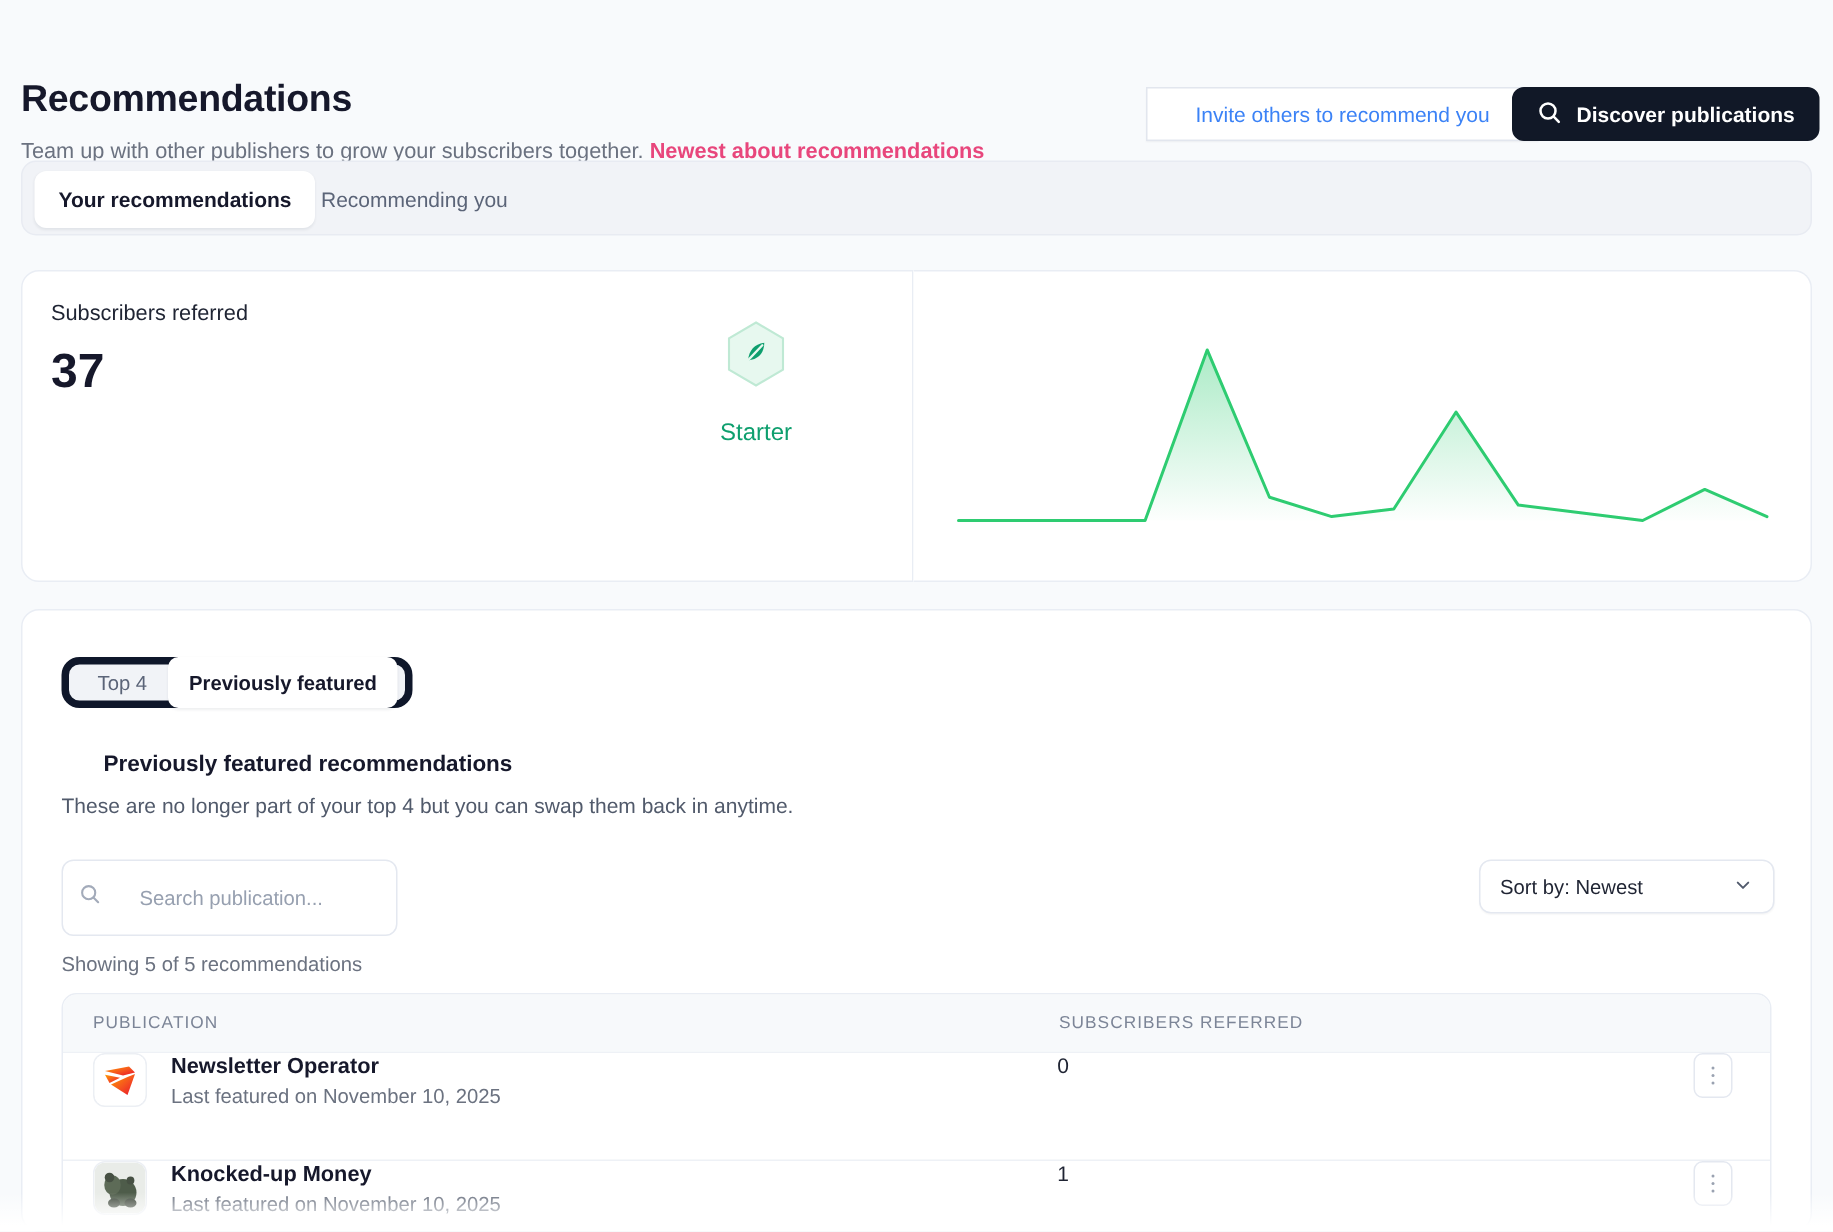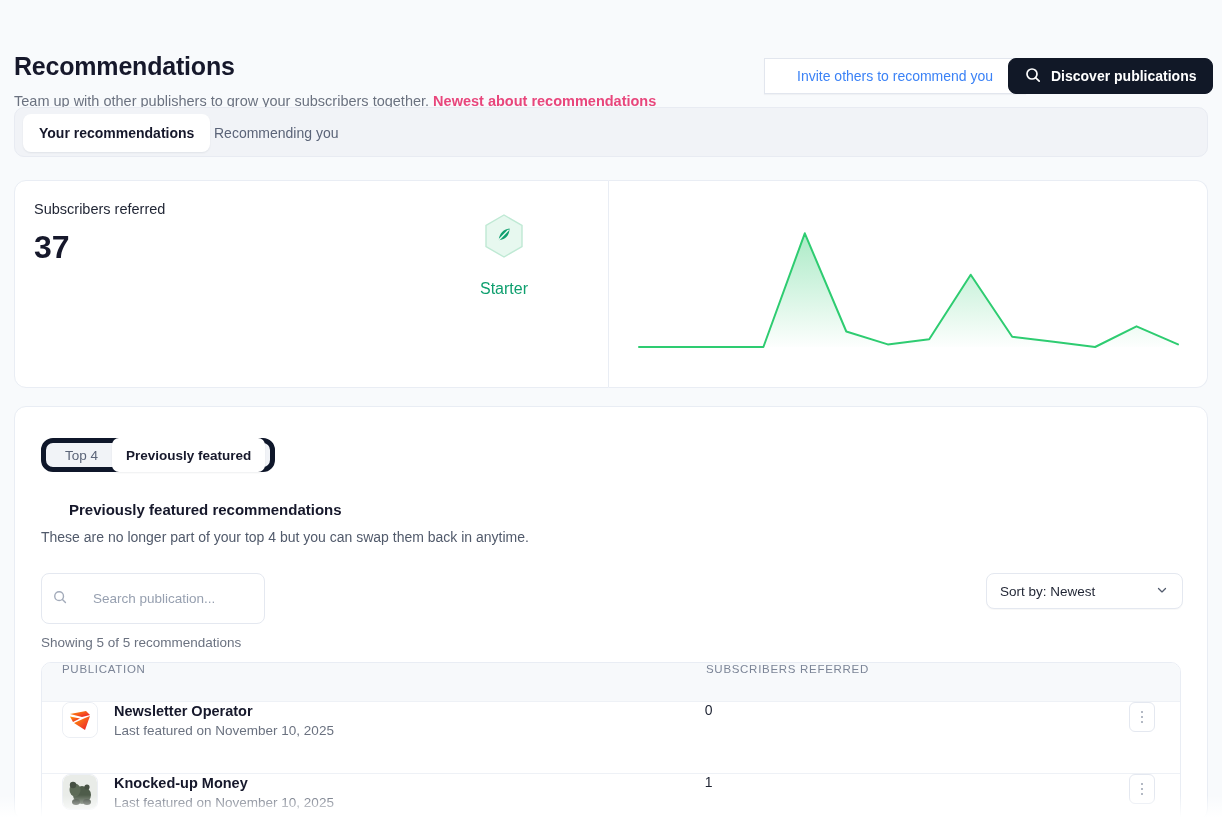--- a/index.html
+++ b/index.html
@@ -138,21 +138,21 @@
 
   .showing { position: absolute; left: 26px; top: 228px; font-size: 13.5px; color: #6b7280; }
 
   .table {
     position: absolute; left: 26px; top: 255px;
     width: 1140px;
     border: 1px solid #e9edf4; border-radius: 10px; overflow: hidden;
   }
   .thead {
     height: 38px; background: #f7f9fb;
-    display: flex; align-items: flex-start;
+    display: flex; align-items: center;
     font-size: 11.5px; letter-spacing: 0.7px; color: #7c8597;
   }
   .th-pub { padding-left: 20px; width: 664px; }
   .th-subs { width: 400px; }
 
   .trow {
     height: 72px; display: flex; align-items: flex-start;
     background: #ffffff; border-top: 1px solid #eef1f6;
   }
   .cell-pub { width: 664px; display: flex; align-items: center; padding-left: 20px; gap: 16px; }

